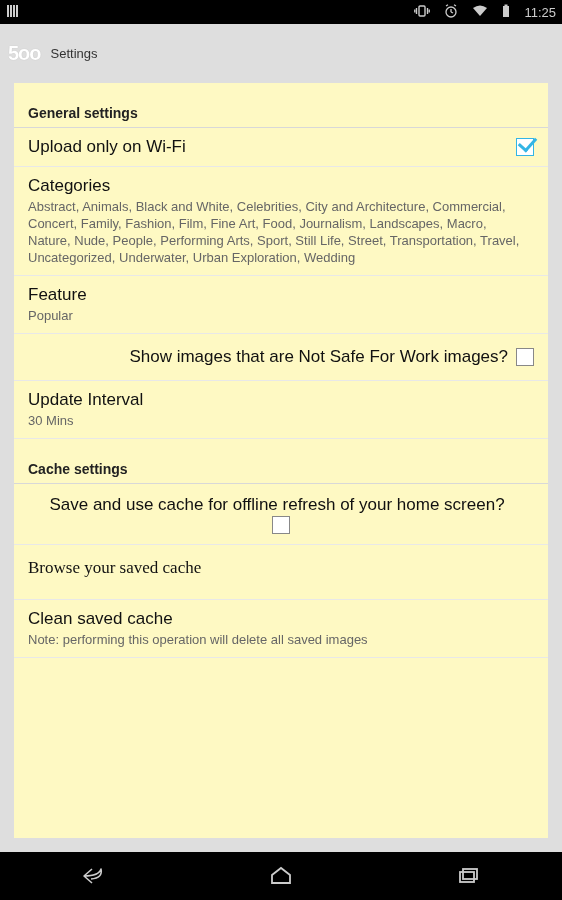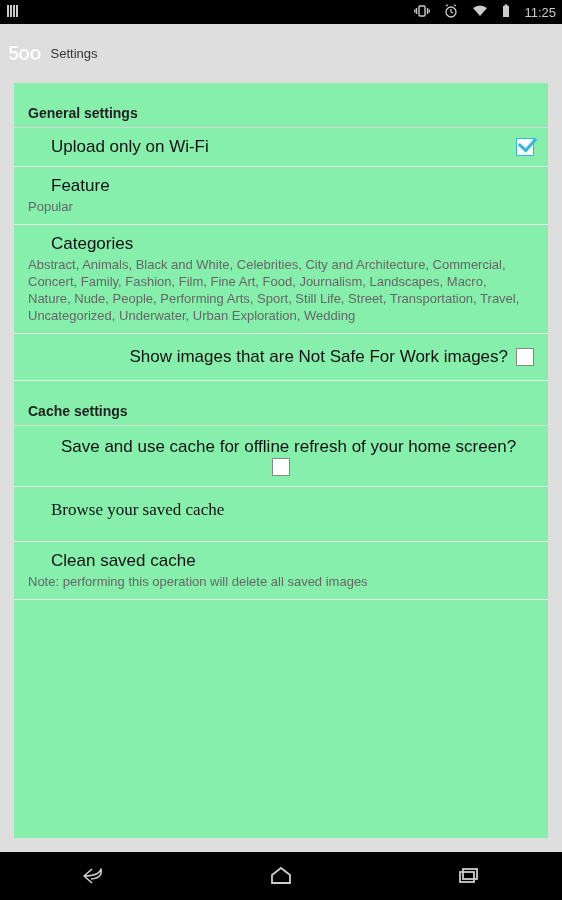--- a/index.html
+++ b/index.html
@@ -9,27 +9,27 @@
   .status-bar { height: 24px; background: #000; color: #ccc; display: flex; align-items: center; justify-content: space-between; padding: 0 6px; font-size: 13px; }
   .status-left { display: flex; align-items: center; }
   .status-right { display: flex; align-items: center; gap: 14px; }
 
   .app-chrome { position: absolute; top: 24px; left: 0; right: 0; bottom: 48px; background: #dedede; display: flex; flex-direction: column; }
 
   .action-bar { height: 59px; display: flex; align-items: center; padding-left: 8px; color: #333; }
   .action-logo { color: #fff; font-weight: bold; font-size: 20px; letter-spacing: -1px; text-shadow: 0 0 1px rgba(0,0,0,0.2); margin-right: 10px; }
   .action-title { font-size: 13px; color: #333; }
 
-  .content-card { background: #86efac; margin: 0 14px 14px 14px; flex: 1; padding: 0; overflow: hidden; }
+  .content-card { background: #fef9c3; margin: 0 14px 14px 14px; flex: 1; padding: 0; overflow: hidden; }
 
   .section-header { font-size: 14px; font-weight: bold; color: #222; padding: 22px 14px 6px 14px; border-bottom: 1px solid #d8d8d8; }
 
   .pref-row { display: flex; align-items: center; justify-content: space-between; padding: 8px 14px; border-bottom: 1px solid #e8e8e8; }
   .pref-text { flex: 1; padding-right: 8px; }
-  .pref-title { font-size: 17px; color: #111; line-height: 1.3; margin-left: 23px; }
+  .pref-title { font-size: 17px; color: #111; line-height: 1.3; }
   .pref-summary { font-size: 13px; color: #666; margin-top: 2px; line-height: 1.3; }
 
   .checkbox { width: 18px; height: 18px; border: 1.5px solid #888; background: #fff; flex: none; position: relative; }
   .checkbox.checked { border-color: #33b5e5; }
   .checkbox.checked::after { content: ""; position: absolute; left: 2px; top: -2px; width: 14px; height: 8px; border-left: 3px solid #33b5e5; border-bottom: 3px solid #33b5e5; transform: rotate(-48deg); }
 
   .nav-bar { position: absolute; bottom: 0; left: 0; right: 0; height: 48px; background: #000; display: flex; align-items: center; justify-content: space-around; }
   .nav-btn { width: 60px; height: 48px; display: flex; align-items: center; justify-content: center; }
   .nav-svg { stroke: #ccc; fill: none; stroke-width: 2; }
 </style>
@@ -100,39 +100,45 @@
 
     <div class="pref-row">
       <div class="pref-text">
         <div class="pref-title">Upload only on Wi-Fi</div>
       </div>
       <div class="checkbox checked"></div>
     </div>
 
     <div class="pref-row">
       <div class="pref-text">
-        <div class="pref-title">Feature</div>
-        <div class="pref-summary">Popular</div>
+        <div class="pref-title">Categories</div>
+        <div class="pref-summary">Abstract, Animals, Black and White, Celebrities, City and Architecture, Commercial, Concert, Family, Fashion, Film, Fine Art, Food, Journalism, Landscapes, Macro, Nature, Nude, People, Performing Arts, Sport, Still Life, Street, Transportation, Travel, Uncategorized, Underwater, Urban Exploration, Wedding</div>
       </div>
     </div>
 
     <div class="pref-row">
       <div class="pref-text">
-        <div class="pref-title">Categories</div>
-        <div class="pref-summary">Abstract, Animals, Black and White, Celebrities, City and Architecture, Commercial, Concert, Family, Fashion, Film, Fine Art, Food, Journalism, Landscapes, Macro, Nature, Nude, People, Performing Arts, Sport, Still Life, Street, Transportation, Travel, Uncategorized, Underwater, Urban Exploration, Wedding</div>
+        <div class="pref-title">Feature</div>
+        <div class="pref-summary">Popular</div>
       </div>
     </div>
 
     <div class="pref-row" style="padding-top:12px;padding-bottom:12px;text-align:right;">
       <div class="pref-text">
         <div class="pref-title">Show images that are Not Safe For Work images?</div>
       </div>
       <div class="checkbox"></div>
     </div>
 
+    <div class="pref-row">
+      <div class="pref-text">
+        <div class="pref-title">Update Interval</div>
+        <div class="pref-summary">30 Mins</div>
+      </div>
+    </div>
 
     <div class="section-header">Cache settings</div>
 
     <div class="pref-row" style="padding-top:10px;padding-bottom:10px;flex-direction:column;">
       <div class="pref-text">
         <div class="pref-title">Save and use cache for offline refresh of your home screen?</div>
       </div>
       <div class="checkbox"></div>
     </div>
 

